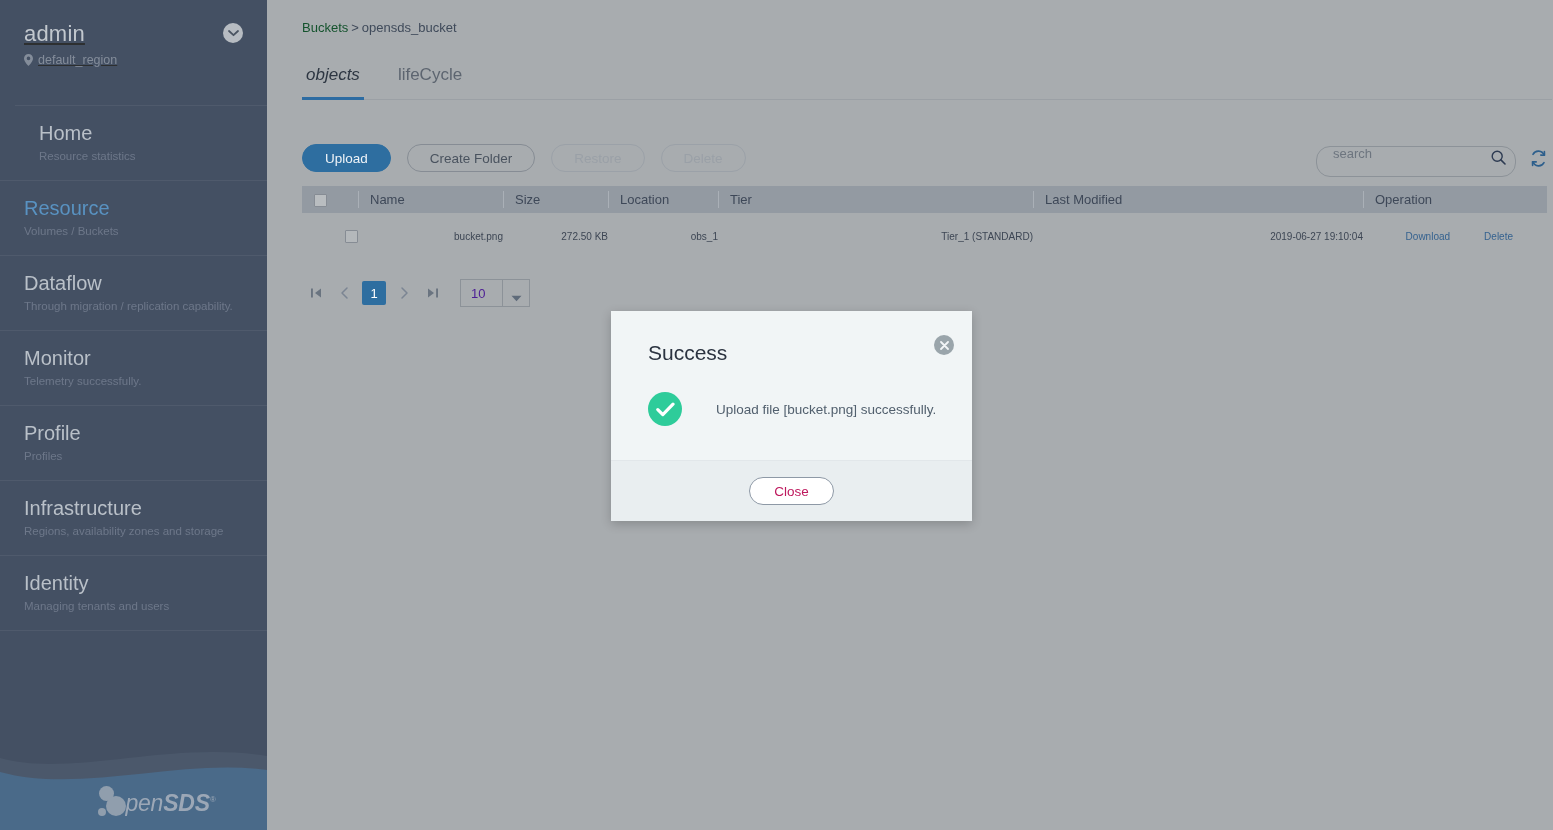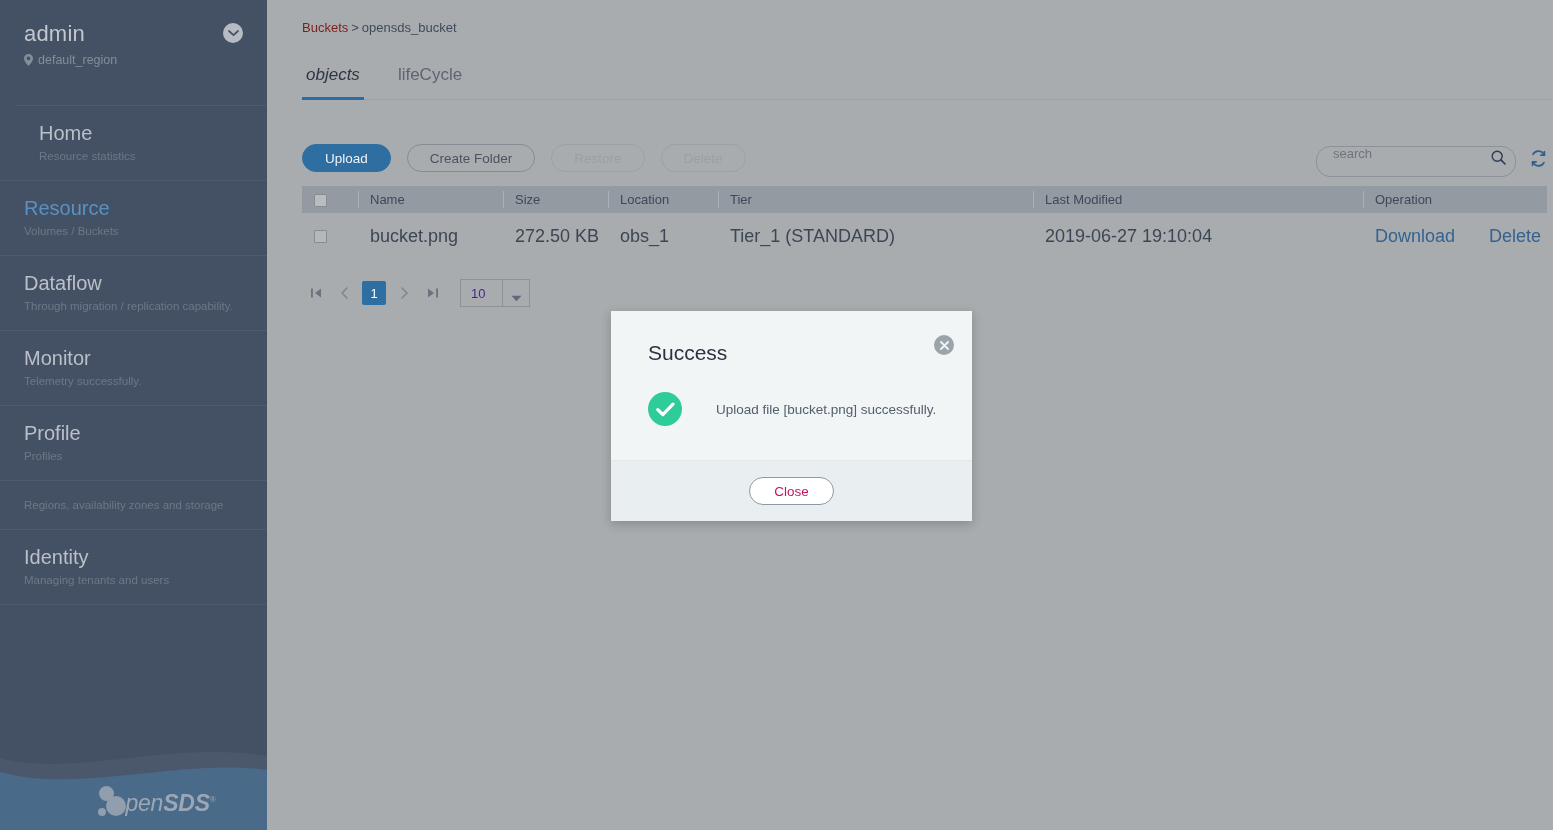--- a/index.html
+++ b/index.html
@@ -16,21 +16,21 @@
     position: absolute; left: 0; top: 0;
     width: 267px; height: 830px;
     background: #22304a;
     overflow: hidden;
   }
   #sidebar::after {
     content: ""; position: absolute; inset: 0;
     background: rgba(150,155,160,0.30);
     pointer-events: none; z-index: 60;
   }
-  .sb-user { padding: 20px 24px 0 24px; position: relative; }
+  .sb-user { padding: 20px 24px 0 24px; position: relative; text-decoration: underline; }
   .sb-user-name {
     font-size: 22px; color: #d6dbe2; font-weight: 400;
     letter-spacing: .2px; line-height: 28px;
   }
   .sb-user-region {
     font-size: 12.5px; color: #7d8799; margin-top: 5px;
     display: flex; align-items: center; gap: 5px;
   }
   .pin-icon { width: 9px; height: 12px; display: inline-block; position: relative; }
   .pin-icon svg { display: block; }
@@ -78,21 +78,21 @@
 
   
   #main {
     position: absolute; left: 267px; top: 0;
     width: 1286px; height: 830px;
     background: #a8acaf;
   }
   .breadcrumb {
     padding: 20px 0 0 35px; font-size: 13px; color: #3f4a5a;
   }
-  .breadcrumb a { color: #7f1d1d; text-decoration: none; cursor: pointer; }
+  .breadcrumb a { color: #14532d; text-decoration: none; cursor: pointer; }
   .breadcrumb .sep { color: #3f4a5a; margin: 0 3px; }
 
   .tabs {
     margin: 25px 0 0 35px; display: flex; gap: 30px;
     border-bottom: 1px solid #9ba0a5; width: 1250px;
     padding-left: 0;
   }
   .tab {
     font-size: 17px; color: #5d6570; padding: 5px 4px 14px 4px;
     cursor: pointer; position: relative;
@@ -140,21 +140,21 @@
   thead th {
     font-size: 13px; font-weight: 400; color: #3e4858; text-align: left;
     padding: 0 0 0 12px; position: relative; vertical-align: middle;
   }
   thead th + th::before {
     content: ""; position: absolute; left: 0; top: 5px; bottom: 5px;
     width: 1px; background: #aab0b7;
   }
   tbody tr { background: #a8acaf; height: 46px; }
   tbody td {
-    font-size: 18px; color: #3d4654; padding: 0 0 0 12px; vertical-align: middle;
+    font-size: 10px; color: #3d4654; padding: 0 0 0 12px; vertical-align: middle; text-align: right;
   }
   .cb {
     width: 13px; height: 13px; border: 1px solid #868c94;
     background: #b4b8bb; border-radius: 1px; display: inline-block;
     cursor: pointer; vertical-align: middle;
   }
   thead .cb { background: #b9bdc0; }
   .op-link { color: #35628f; cursor: pointer; margin-right: 34px; }
 
   
@@ -255,20 +255,21 @@
       </div>
       <div class="sb-item">
         <div class="sb-title">Monitor</div>
         <div class="sb-sub">Telemetry successfully.</div>
       </div>
       <div class="sb-item">
         <div class="sb-title">Profile</div>
         <div class="sb-sub">Profiles</div>
       </div>
       <div class="sb-item">
+        <div class="sb-title">Infrastructure</div>
         <div class="sb-sub">Regions, availability zones and storage</div>
       </div>
       <div class="sb-item">
         <div class="sb-title">Identity</div>
         <div class="sb-sub">Managing tenants and users</div>
       </div>
     </nav>
 
     <svg class="wave-back" viewBox="0 0 267 110" preserveAspectRatio="none">
       <path d="M0,38 C70,58 170,20 267,36 L267,110 L0,110 Z" fill="#2c3c55"></path>

